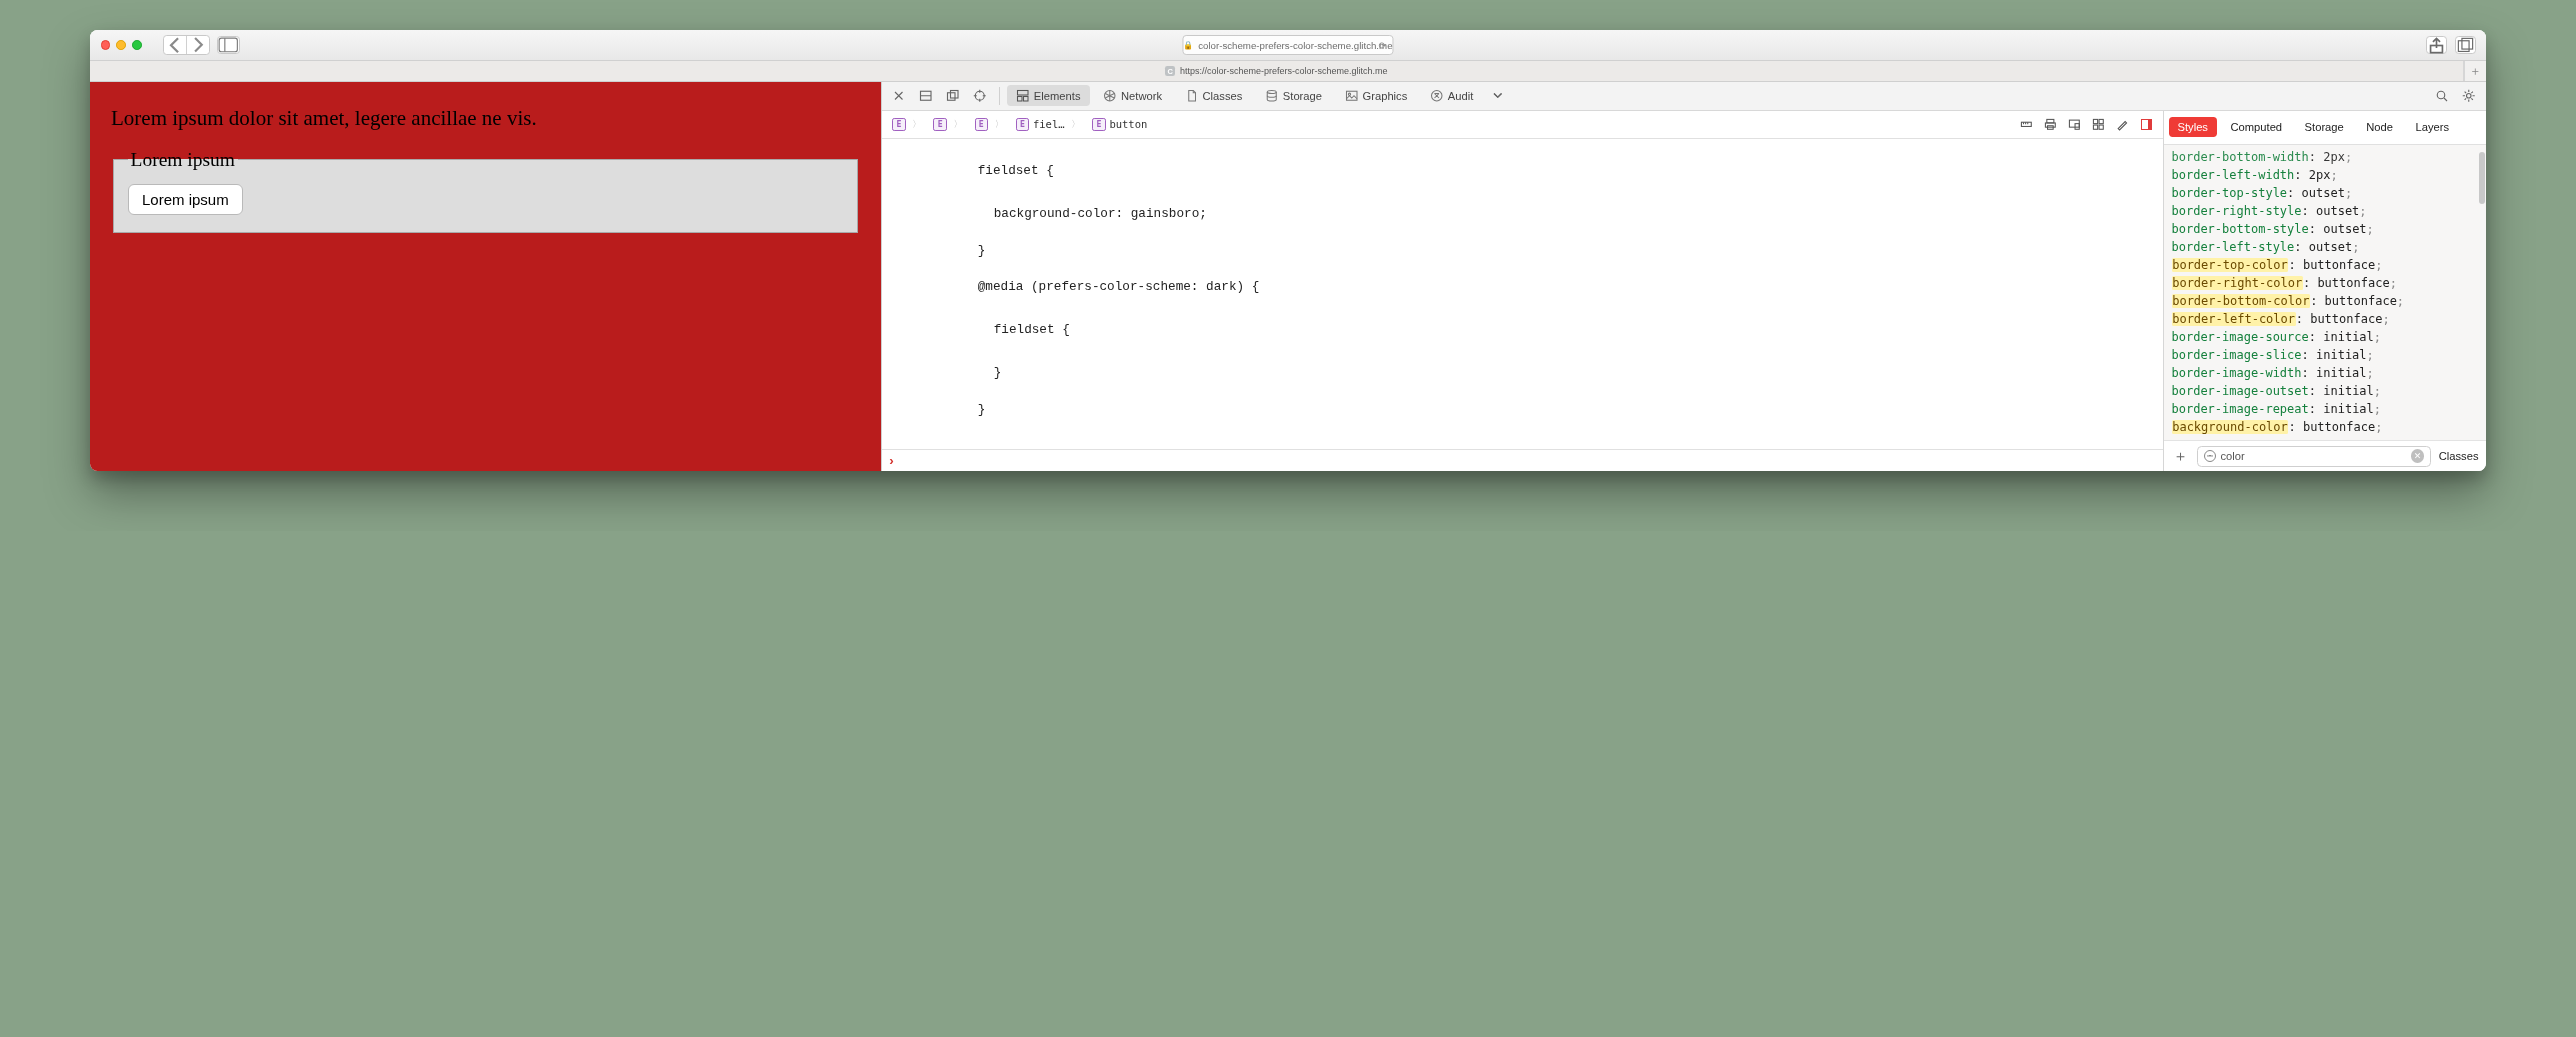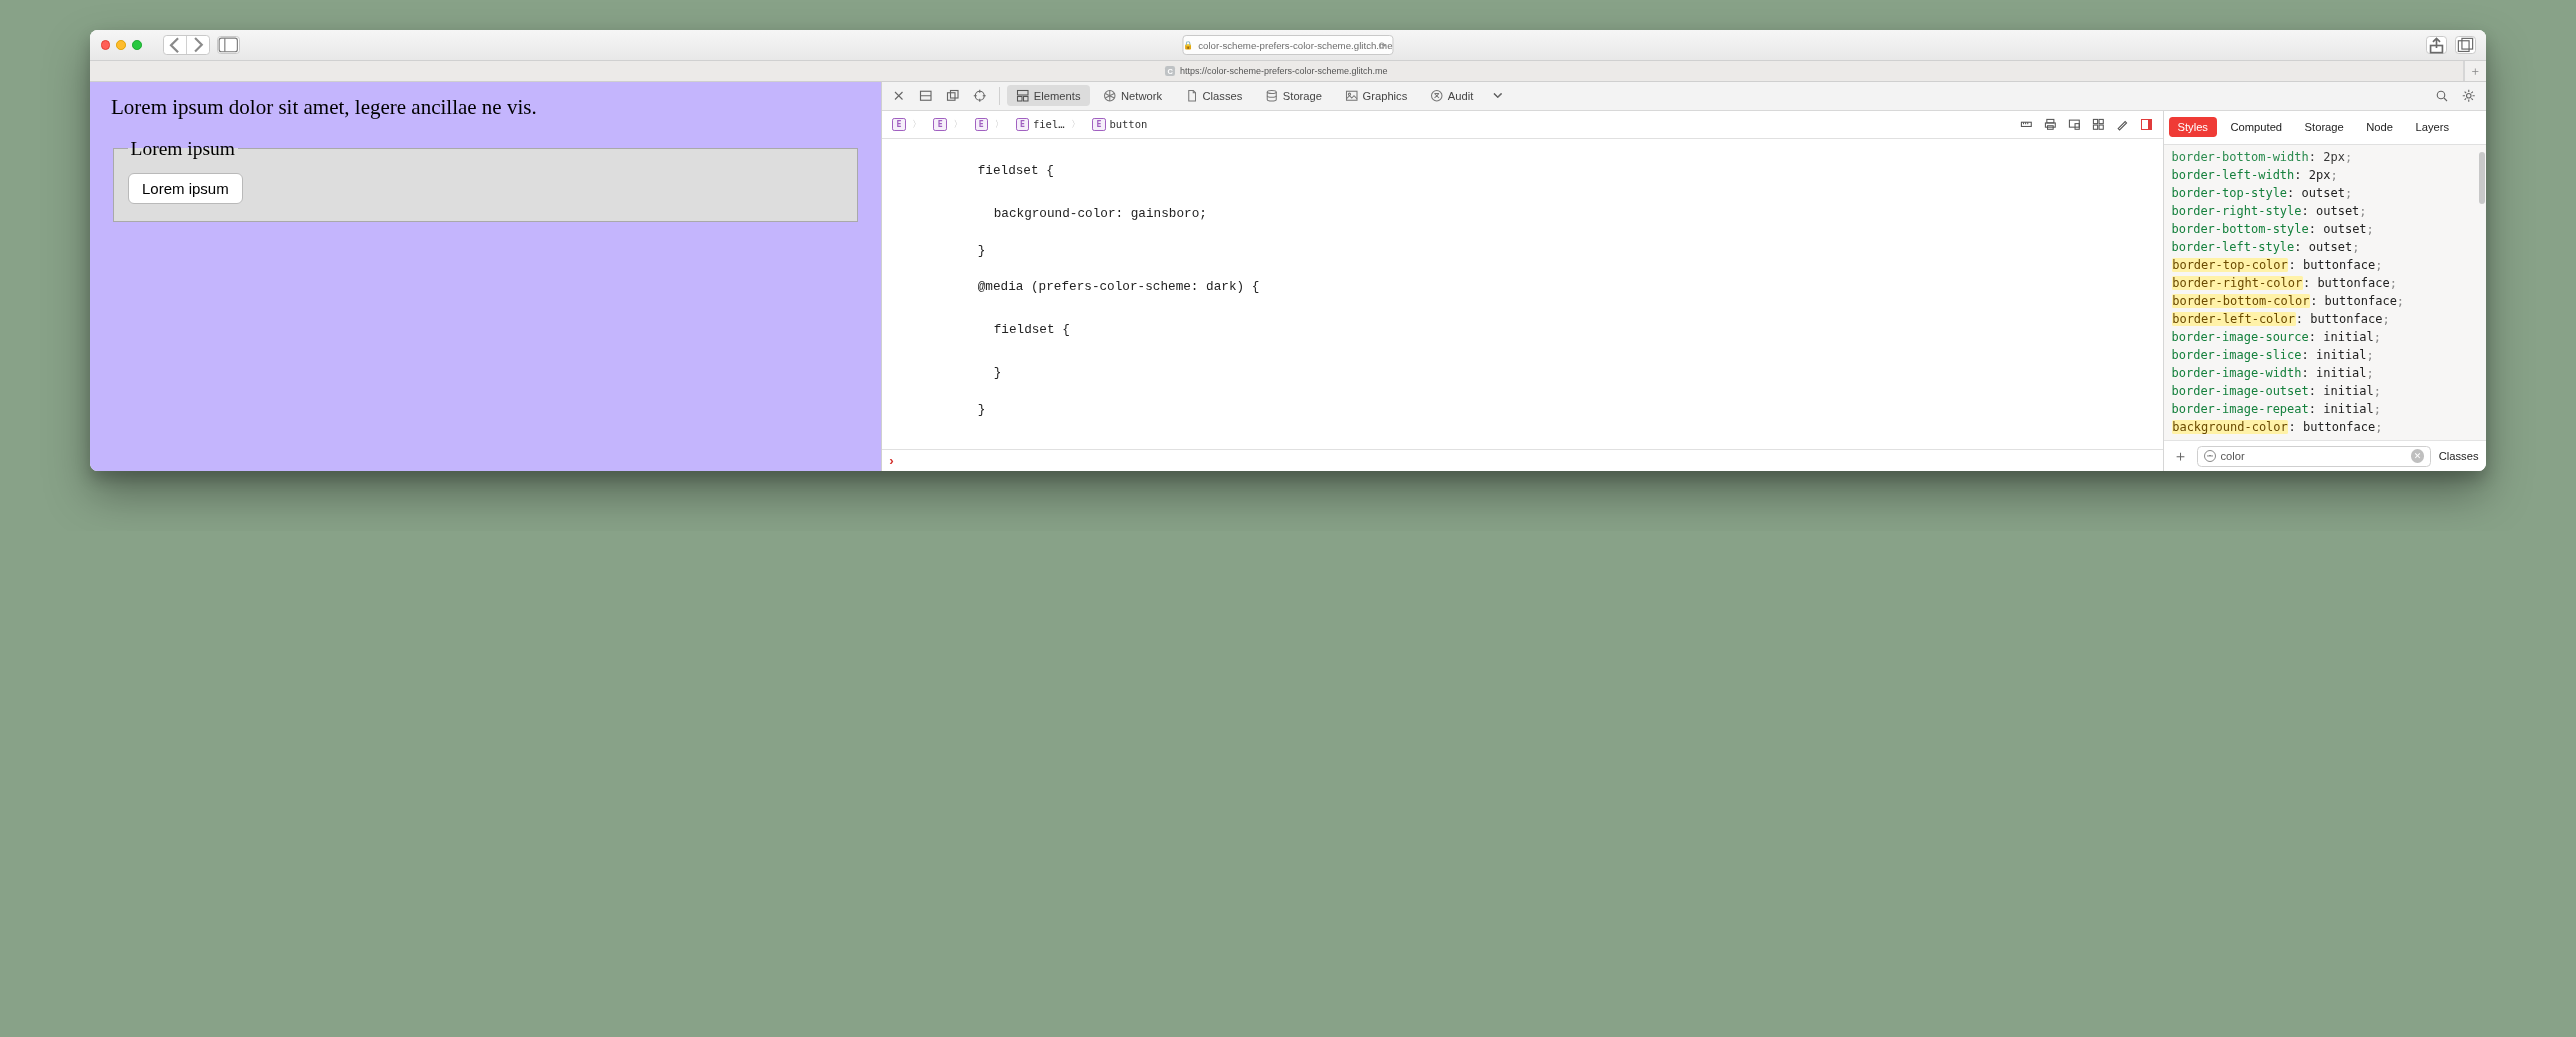--- a/index.html
+++ b/index.html
@@ -82,21 +82,21 @@
     color:#888; font-size:12px; border-left:0.7px solid #d6d6d6;
   }
 
   
   .content {
     display:flex; height:389px;
   }
 
   
   .page {
-    width:33%; min-width:322px; background:#c4b5fd; padding:11px 21px;
+    width:33%; min-width:322px; background:#b91c1c; padding:22px 21px;
     font-family: Georgia, 'Times New Roman', serif; color:#000;
   }
   .page p { font-size:21px; line-height:1.35; margin:0 0 16.5px; }
   .page fieldset {
     border:1.5px solid #a9a9a9; background:#dddddd; padding:13.5px 13.5px 16.5px;
   }
   .page legend { font-size:19.5px; padding:0 3px; background:transparent;}
   .page button {
     font-size:15px; padding:6px 13.5px; border-radius:6px;
     border:0.7px solid #b9b9b9; background:#fff; font-family:-apple-system, sans-serif;

